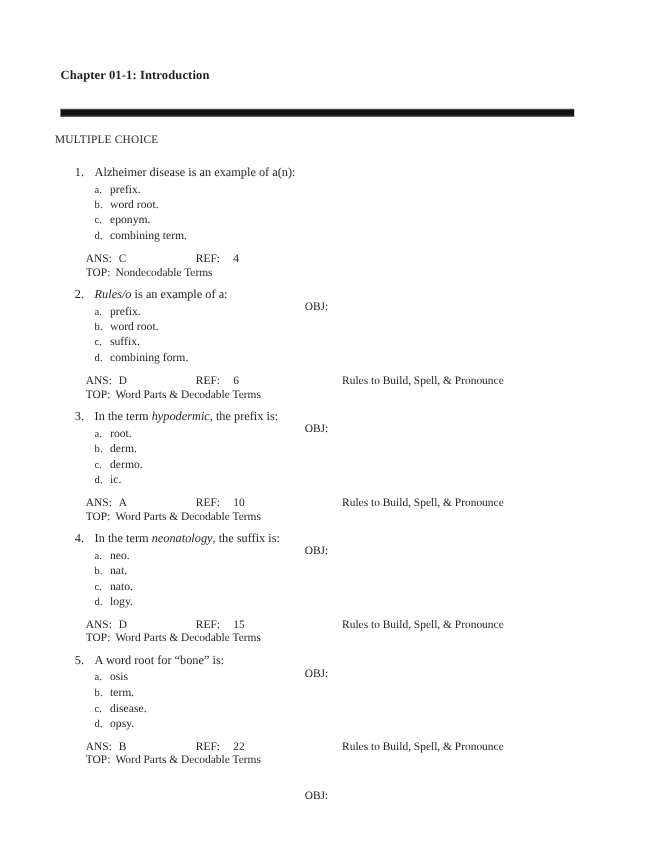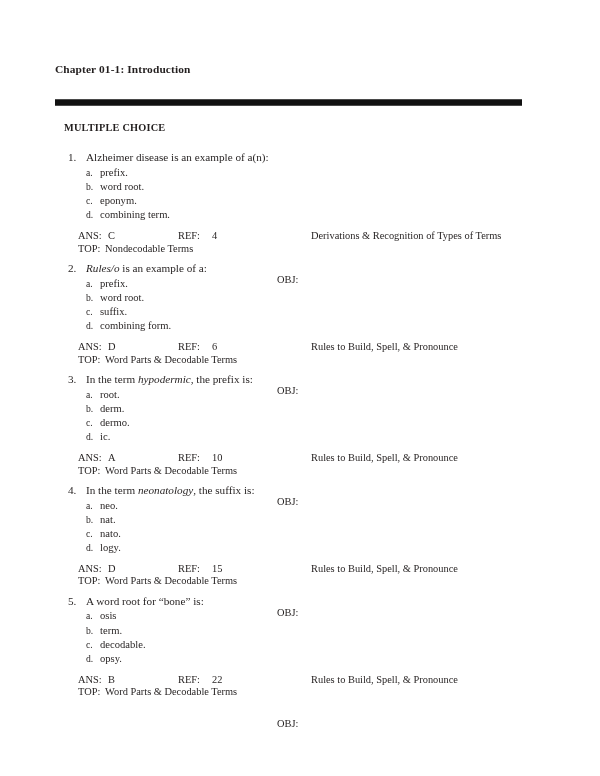--- a/index.html
+++ b/index.html
@@ -42,23 +42,23 @@
     top: 99px;
     width: 467px;
     height: 5px;
     background: #111111;
     border-top: 1px solid #4a4a4a;
     border-bottom: 1px solid #4a4a4a;
   }
 
   .section-heading {
     position: absolute;
-    left: 64px;
+    left: 50px;
     top: 122px;
-    font-weight: bold;
+    font-weight: normal;
     font-size: 10.3px;
     letter-spacing: 0.02em;
   }
 
   
   .questions {
     position: absolute;
     left: 0;
     top: 150px;
     width: 600px;
@@ -153,21 +153,20 @@
           <li class="option"><span class="optletter">c.</span><span>eponym.</span></li>
           <li class="option"><span class="optletter">d.</span><span>combining term.</span></li>
         </ul>
         <div class="meta">
           <div class="meta-row">
             <span class="m-label ans-label">ANS:</span>
             <span class="m-value ans-value">C</span>
             <span class="m-label ref-label">REF:</span>
             <span class="m-value ref-value">4</span>
             <span class="m-label obj-label">OBJ:</span>
-            <span class="m-value obj-value">Derivations &amp; Recognition of Types of Terms</span>
           </div>
           <div class="meta-row">
             <span class="m-label top-label">TOP:</span>
             <span class="m-value top-value">Nondecodable Terms</span>
           </div>
         </div>
       </div>
       <div class="qblock">
         <div class="qstem"><span class="qnum">2.</span><span></span><em>Rules/o</em><span> is an example of a:</span></div>
         <ul class="options">
@@ -235,21 +234,21 @@
             <span class="m-label top-label">TOP:</span>
             <span class="m-value top-value">Word Parts &amp; Decodable Terms</span>
           </div>
         </div>
       </div>
       <div class="qblock">
         <div class="qstem"><span class="qnum">5.</span><span>A word root for “bone” is:</span><span></span></div>
         <ul class="options">
           <li class="option"><span class="optletter">a.</span><span>osis</span></li>
           <li class="option"><span class="optletter">b.</span><span>term.</span></li>
-          <li class="option"><span class="optletter">c.</span><span>decodable.</span></li>
+          <li class="option"><span class="optletter">c.</span><span>disease.</span></li>
           <li class="option"><span class="optletter">d.</span><span>opsy.</span></li>
         </ul>
         <div class="meta">
           <div class="meta-row">
             <span class="m-label ans-label">ANS:</span>
             <span class="m-value ans-value">B</span>
             <span class="m-label ref-label">REF:</span>
             <span class="m-value ref-value">22</span>
             <span class="m-label obj-label">OBJ:</span>
             <span class="m-value obj-value">Rules to Build, Spell, &amp; Pronounce</span>

